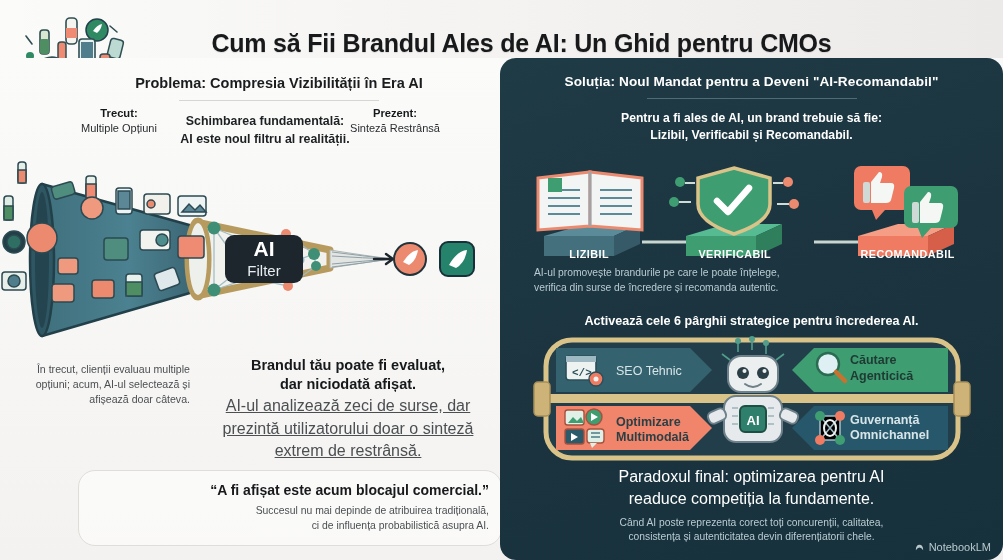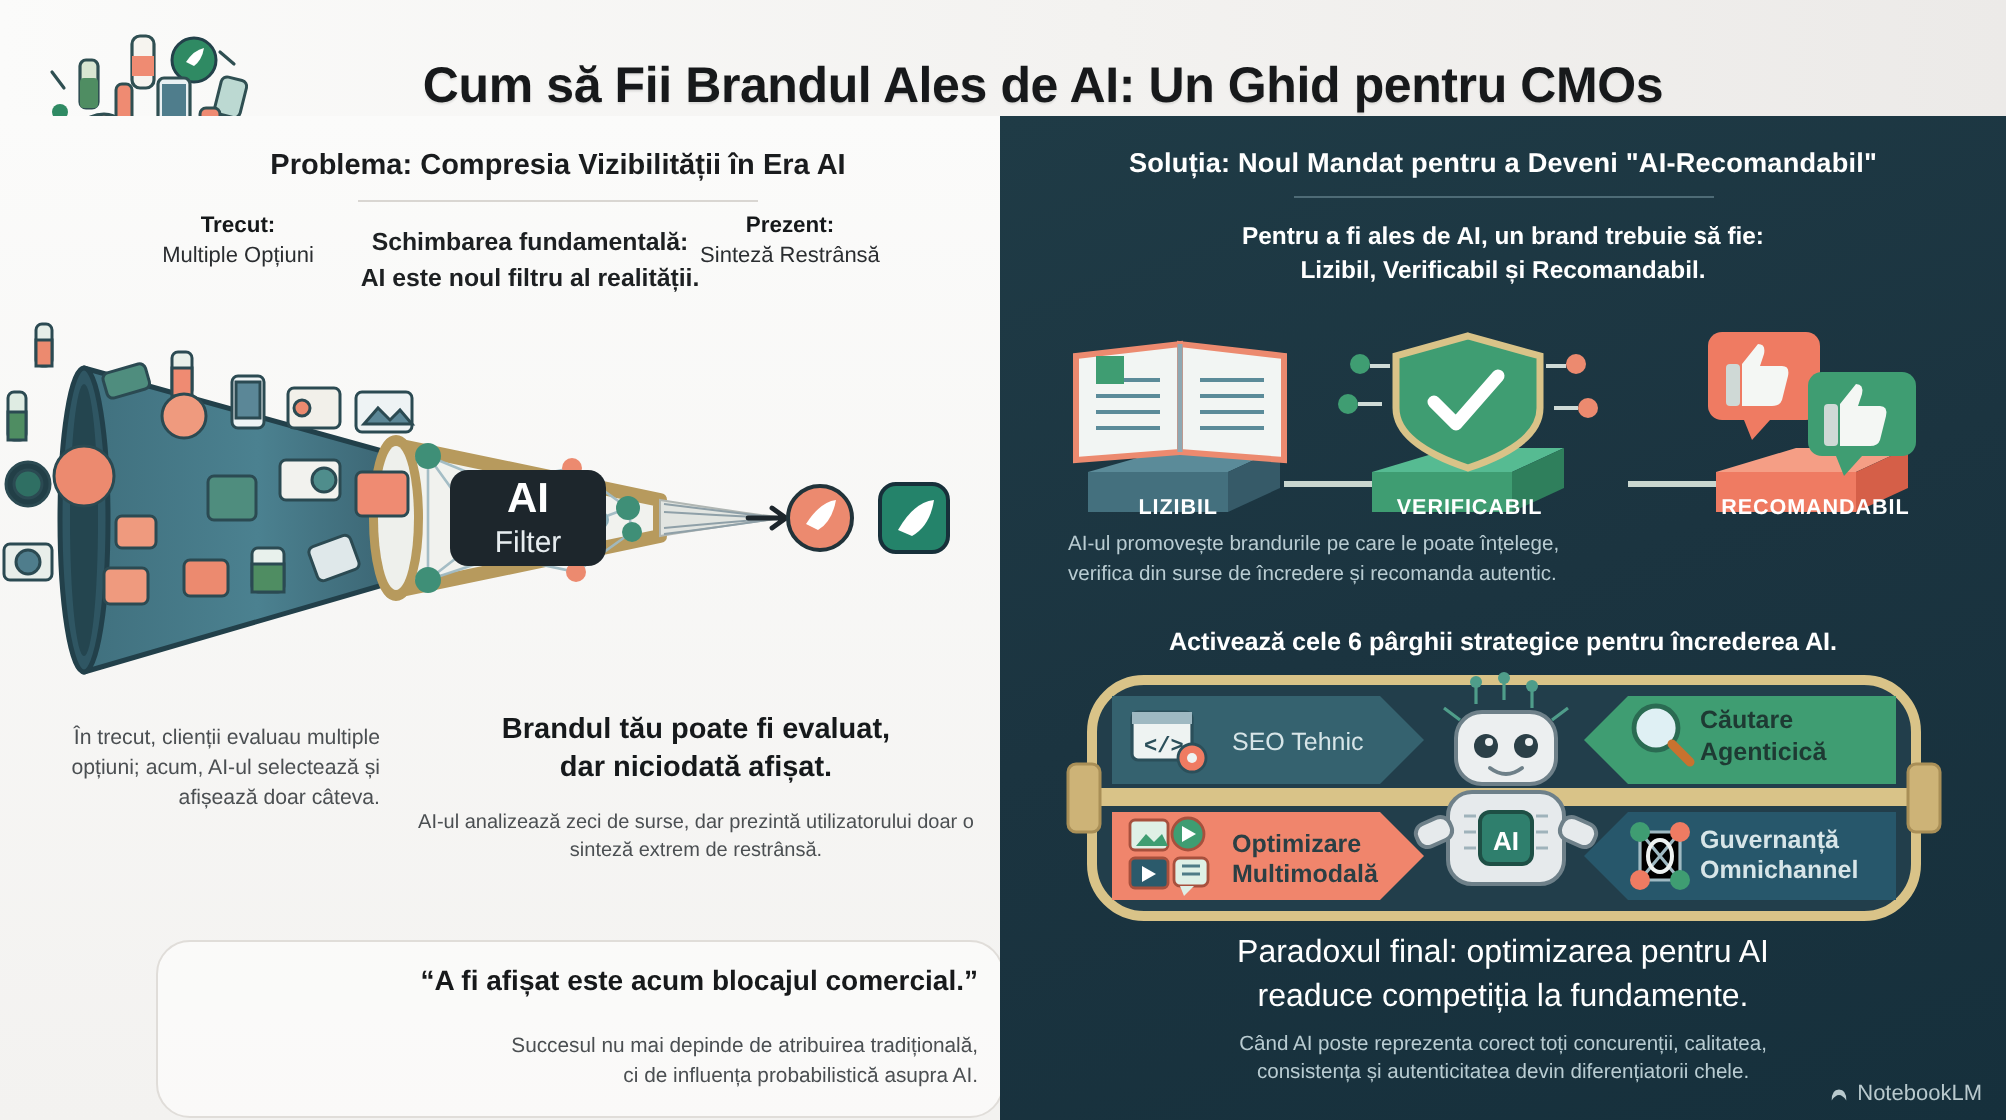--- a/index.html
+++ b/index.html
@@ -63,37 +63,38 @@
   .lp-bottom { position: absolute; left: 0; top: 356px; width: 500px; height: 100px; display: flex; }
   .lp-bot-left {
     width: 196px; padding: 0 6px; text-align: right;
     font-size: 10.6px; color: #4b4f52; line-height: 1.42; padding-top: 6px;
   }
   .lp-bot-right { width: 304px; text-align: center; padding: 0 8px; }
   .lp-bot-right .big {
     font-size: 14.5px; font-weight: bold; color: #16191b; line-height: 1.34;
   }
   .lp-bot-right .small {
-    margin-top: 10px; font-size: 10px; color: #4b4f52; line-height: 1.42;
+    margin-top: 0; font-size: 16px; color: #4b4f52; line-height: 1.42; text-decoration: underline;
   }
 
   .quote-box {
     position: absolute; left: 78px; top: 470px; width: 424px;
     border: 1px solid #e0ddd9; border-radius: 17px;
     background: rgba(255,255,255,.55);
     padding: 11px 12px 12px 12px; text-align: right;
   }
   .quote-box .q { font-size: 14px; font-weight: bold; color: #17191b; }
-  .quote-box .qs { margin-top: 18px; font-size: 10.4px; color: #4b4f52; line-height: 1.45; }
+  .quote-box .qs { margin-top: 5px; font-size: 10.4px; color: #4b4f52; line-height: 1.45; }
 
   
   .right-panel {
     position: absolute; left: 500px; top: 58px; width: 503px; height: 502px;
     background: linear-gradient(160deg,#1f3b46 0%, #1b3440 48%, #16303c 100%);
     padding: 12px 14px 0 14px;
+    border-radius: 16px;
   }
   .rp-title {
     text-align: center; font-size: 13.6px; font-weight: bold; color: #ffffff;
     letter-spacing: .1px; margin-top: 4px;
   }
   .rule-dark { width: 210px; height: 1px; background: #4e6b76; margin: 9px auto 0 auto; }
   .rp-sub {
     margin-top: 11px; text-align: center; font-size: 12.2px; font-weight: bold;
     color: #ffffff; line-height: 1.42;
   }

